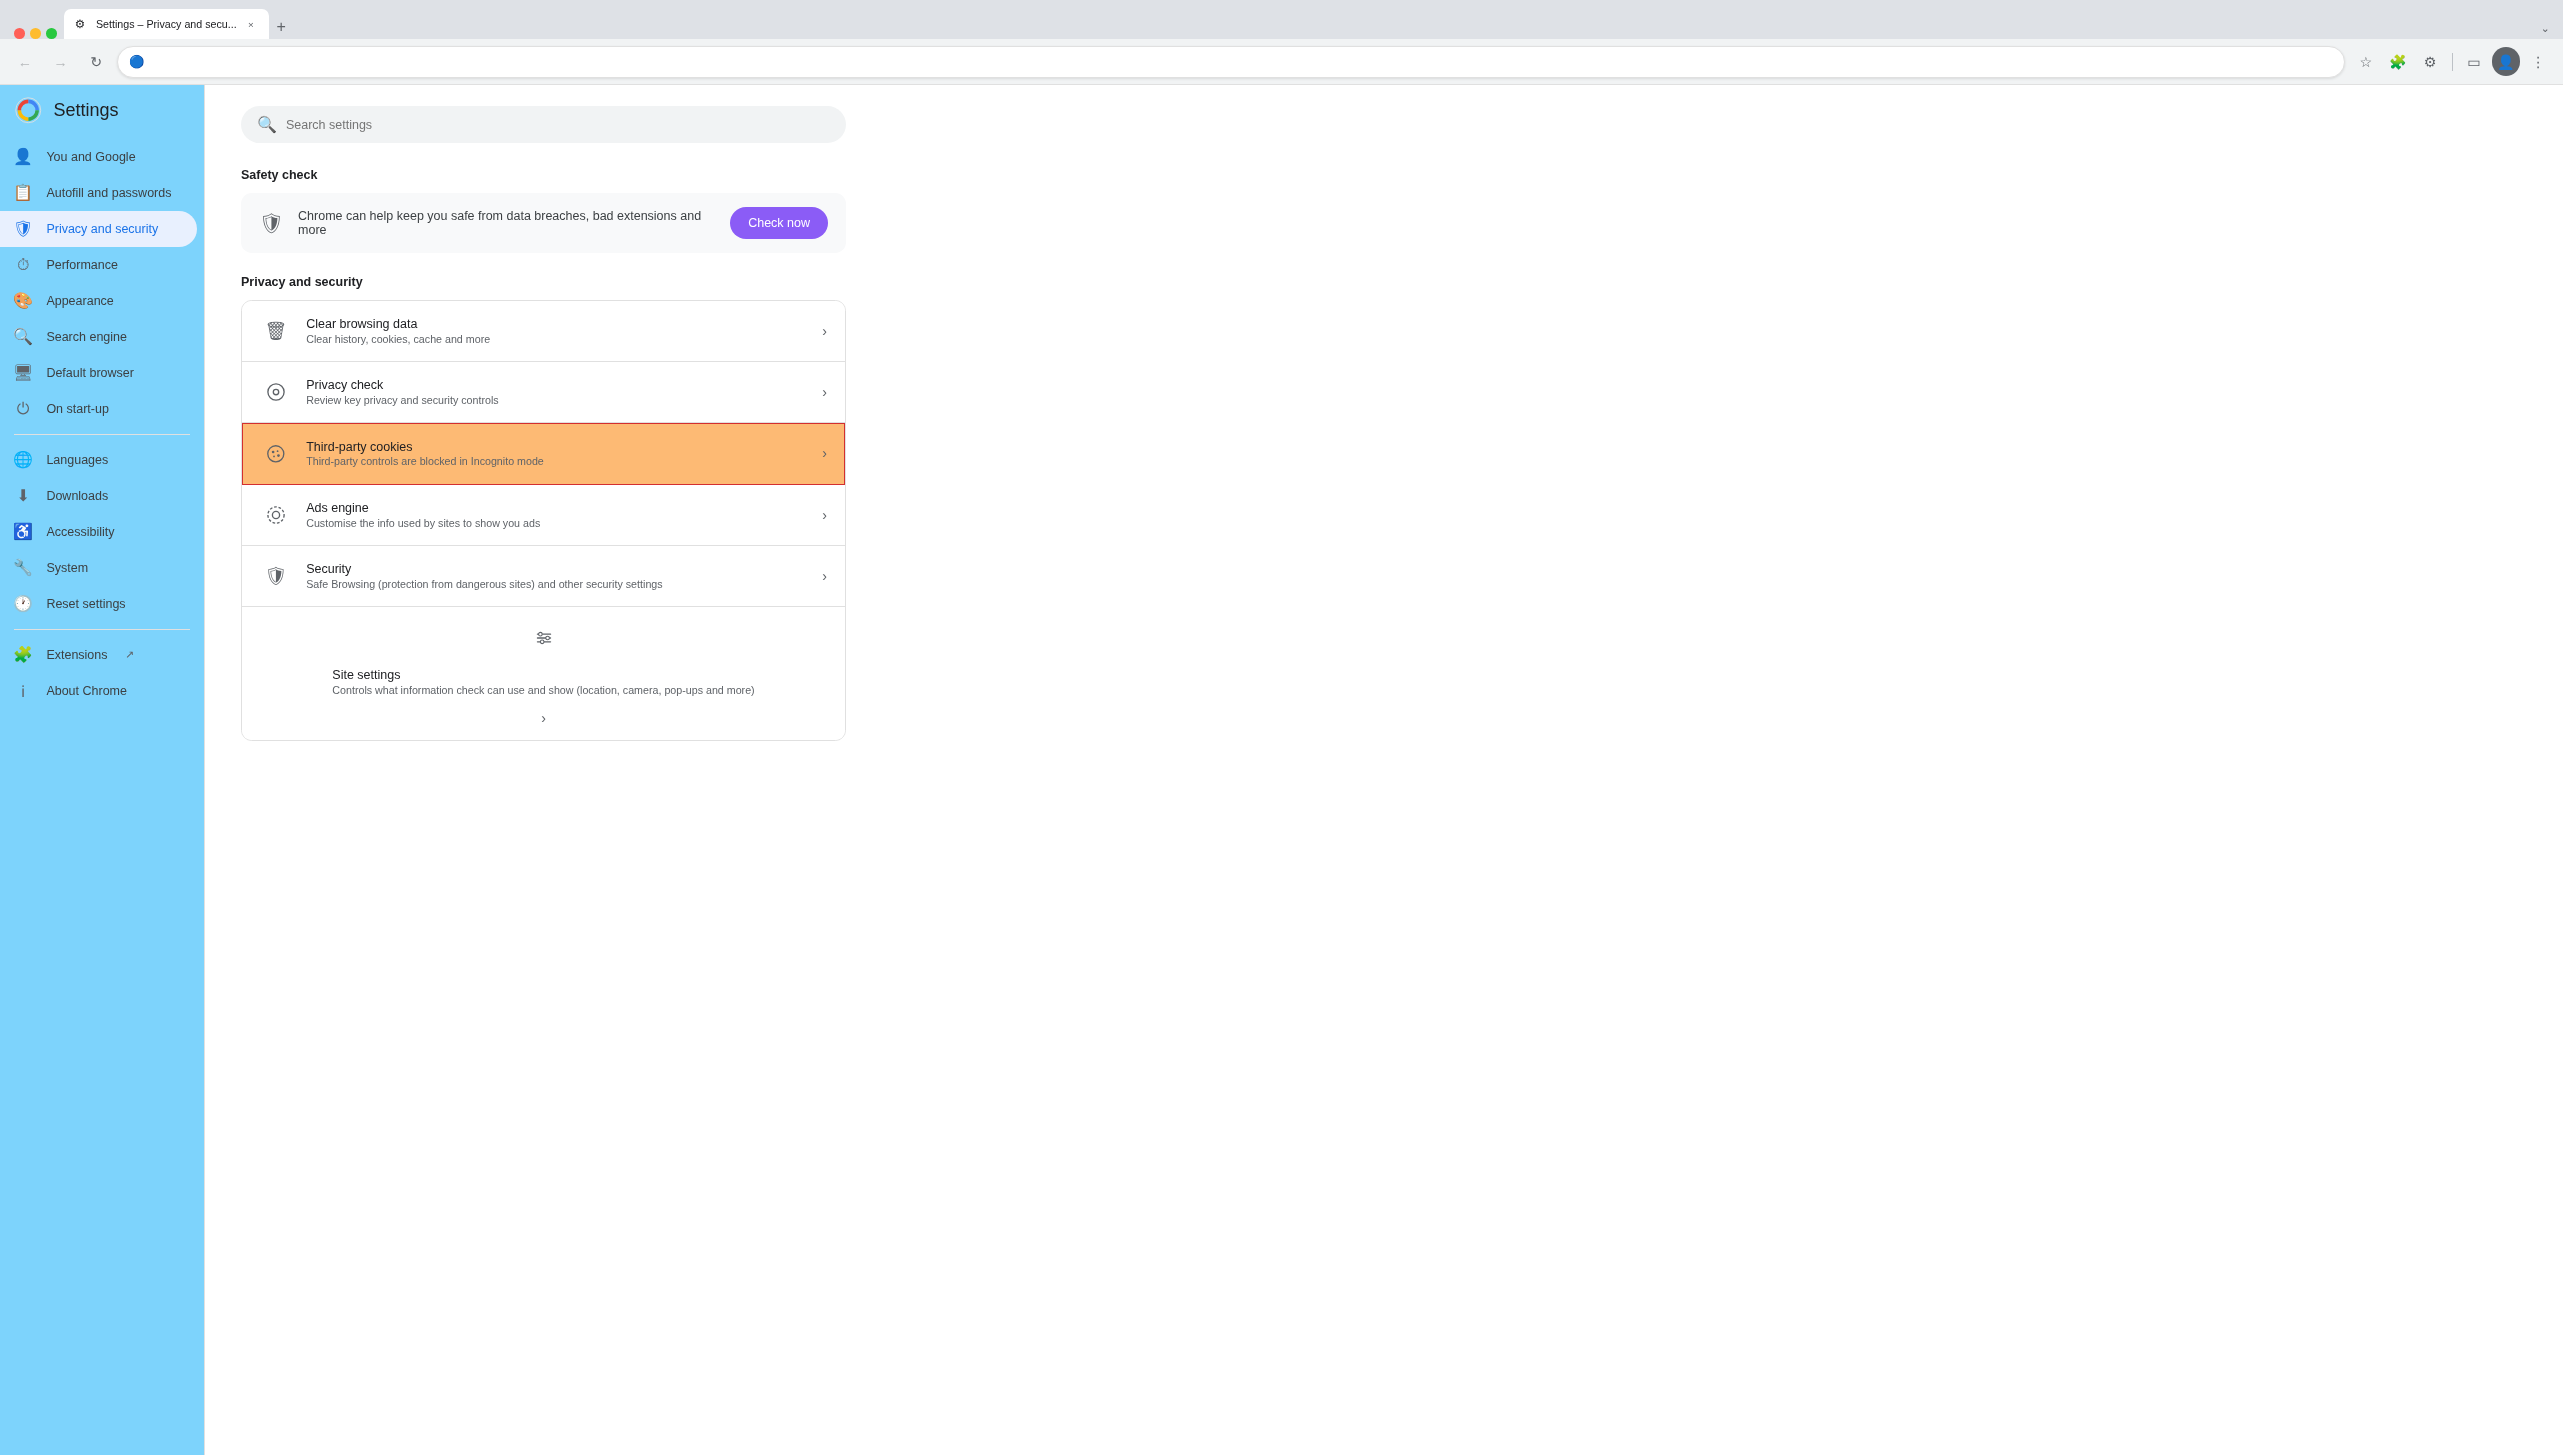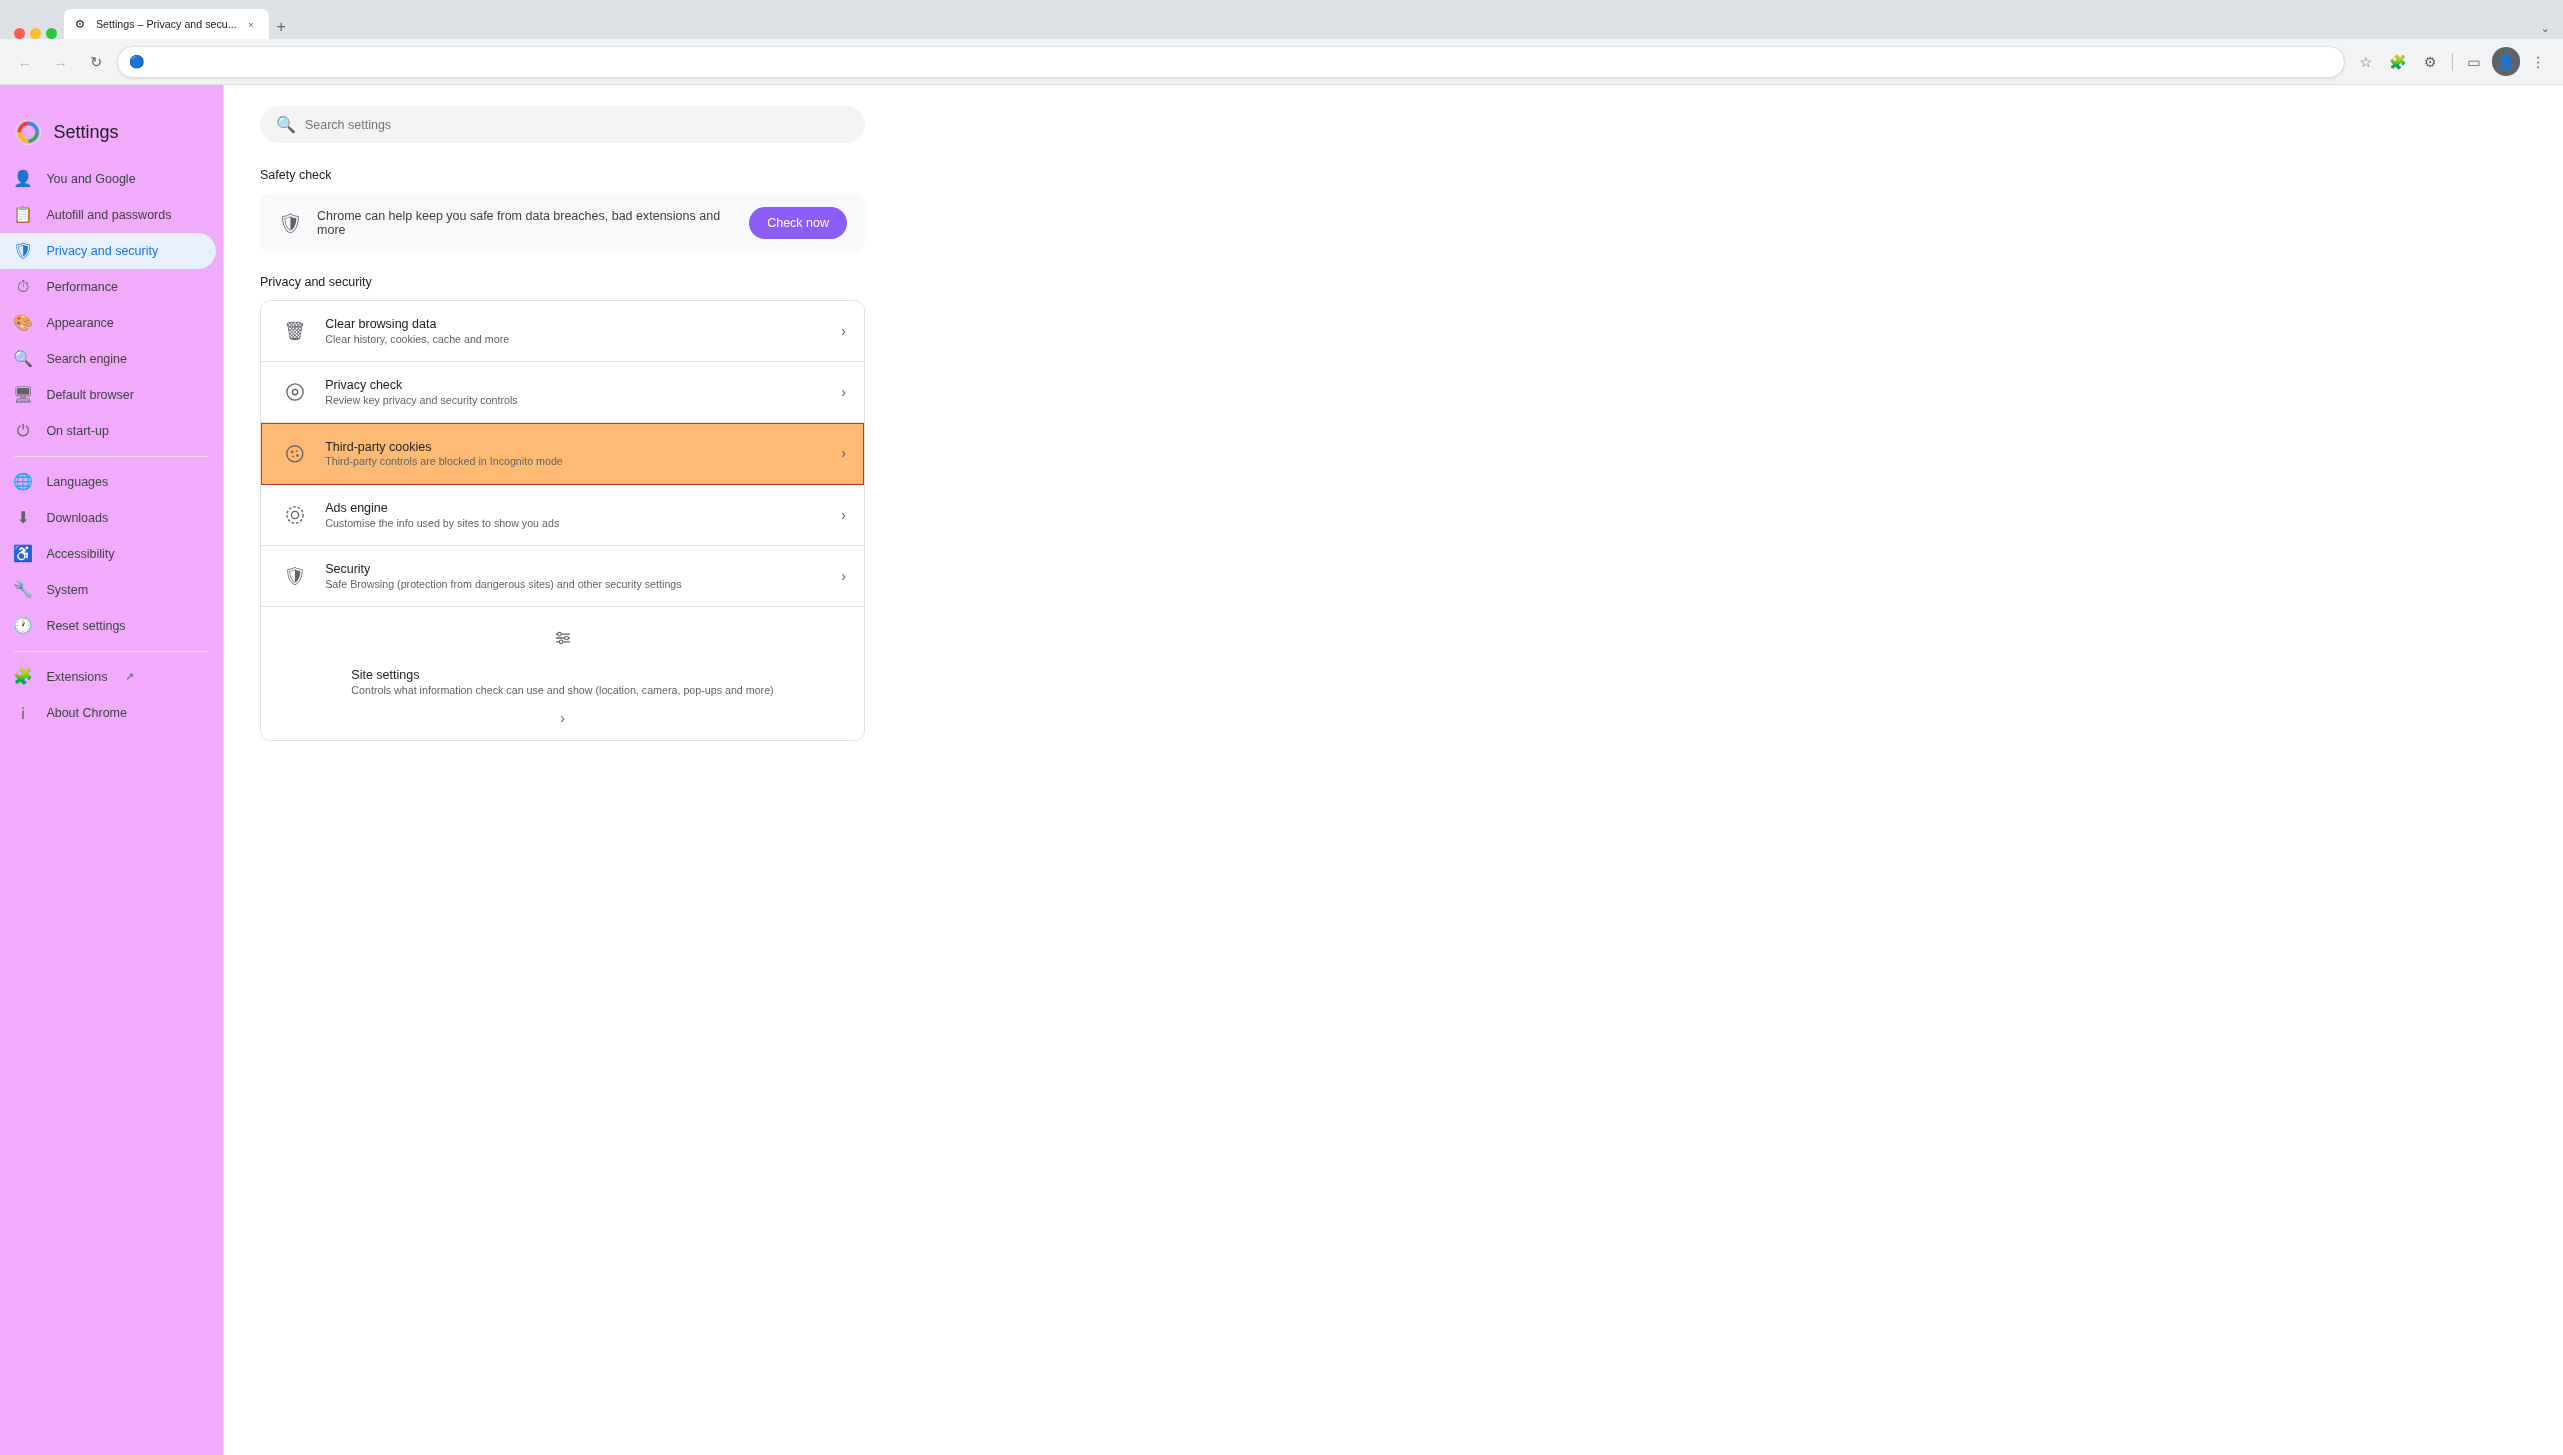--- a/index.html
+++ b/index.html
@@ -71,26 +71,26 @@
 
     
     .main-area {
       display: flex;
       flex: 1;
       overflow: hidden;
     }
 
     
     .sidebar {
-      width: 224px;
+      width: 205px;
       flex-shrink: 0;
-      padding: 26px 0;
+      padding: 4px 0;
       overflow-y: auto;
       border-right: 0.9px solid #e0e0e0;
-      background: #f0abfc;
+      background: #7dd3fc;
     }
     .settings-header {
       display: flex;
       align-items: center;
       gap: 10.7px;
       padding: 7.1px 14.2px 14.2px 14.2px;
     }
     .google-logo {
       width: 28.5px;
       height: 28.5px;
@@ -140,21 +140,21 @@
       max-width: 605px;
       margin-bottom: 25px;
     }
     .search-icon { font-size: 16px; color: #5f6368; }
     .search-input {
       border: none; background: transparent; font-size: 12.5px; color: #202124; flex: 1; outline: none;
     }
 
     .section-title {
       font-size: 12.5px;
-      font-weight: 400;
+      font-weight: 700;
       color: #202124;
       margin-bottom: 10.7px;
       margin-top: 7.1px;
     }
 
     
     .safety-card {
       background: #f8f9fa;
       border-radius: 10.7px;
       padding: 14.2px 18px;

